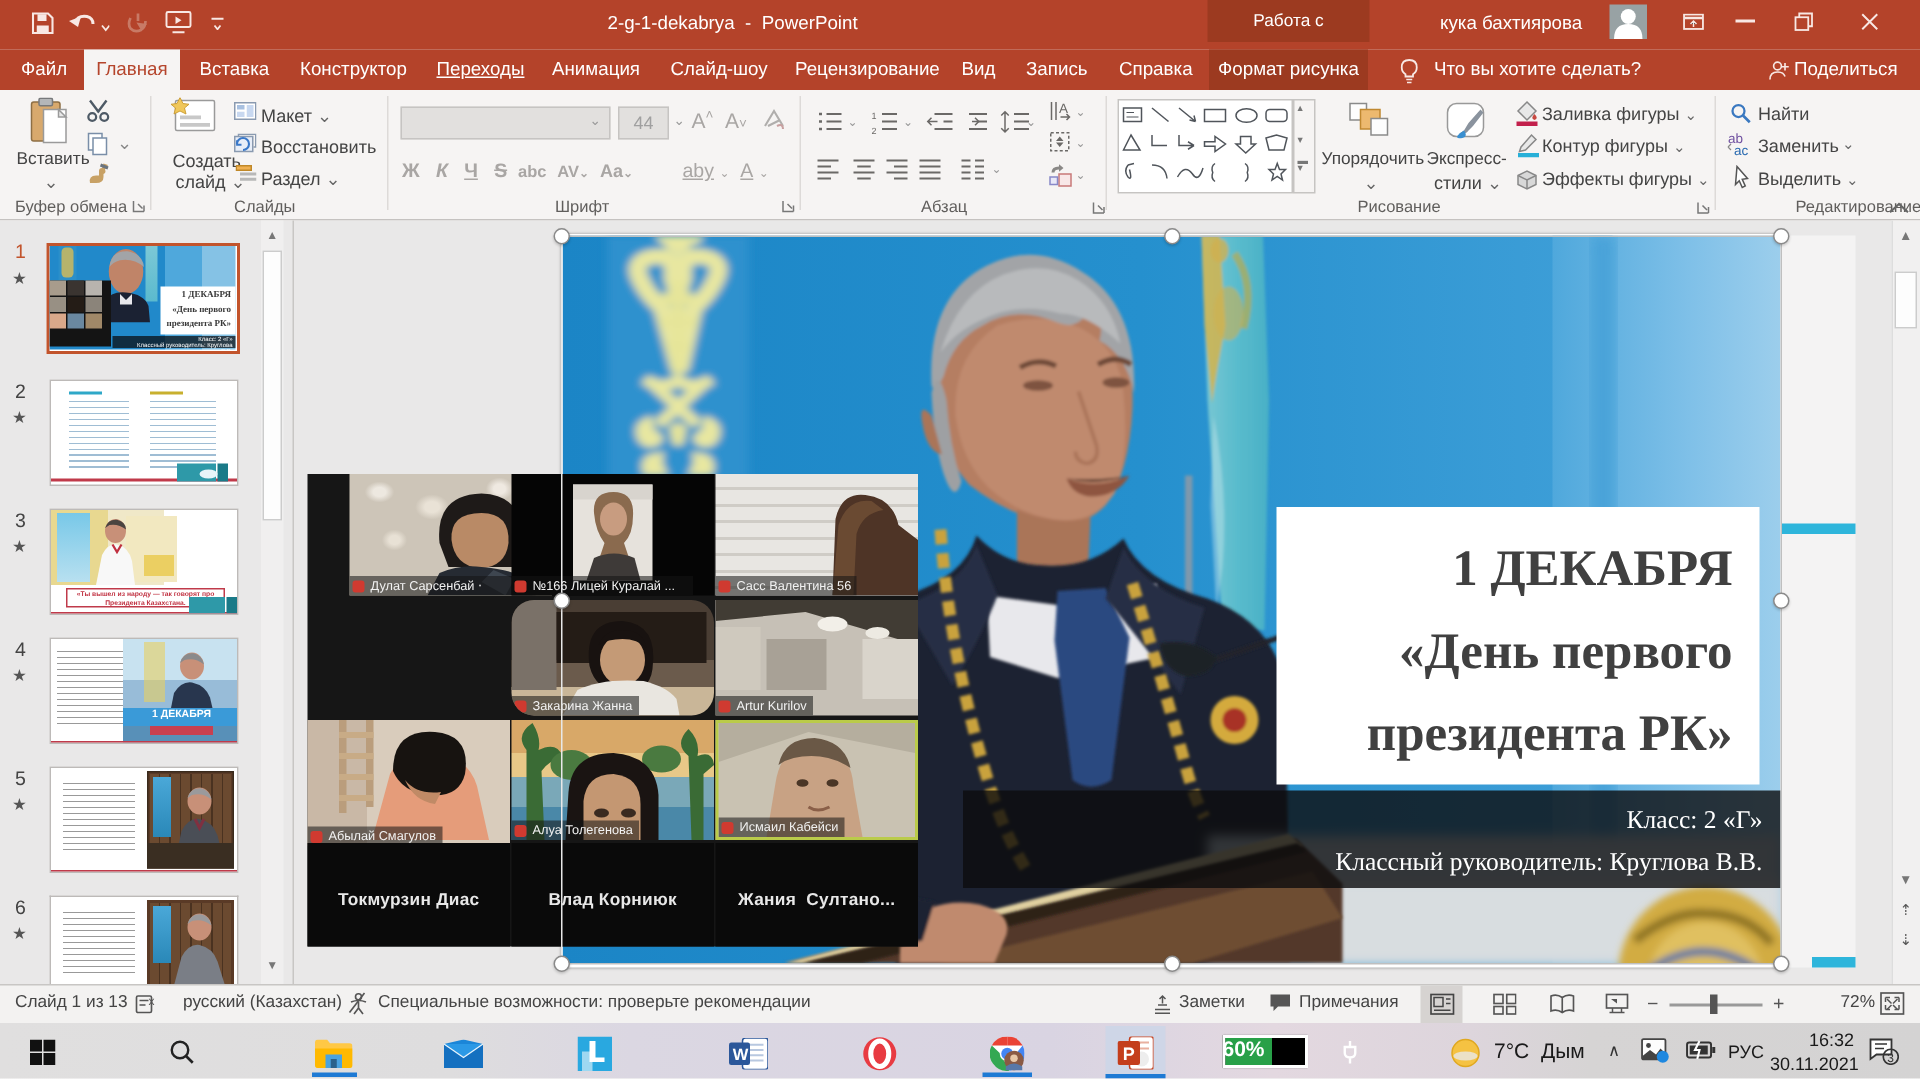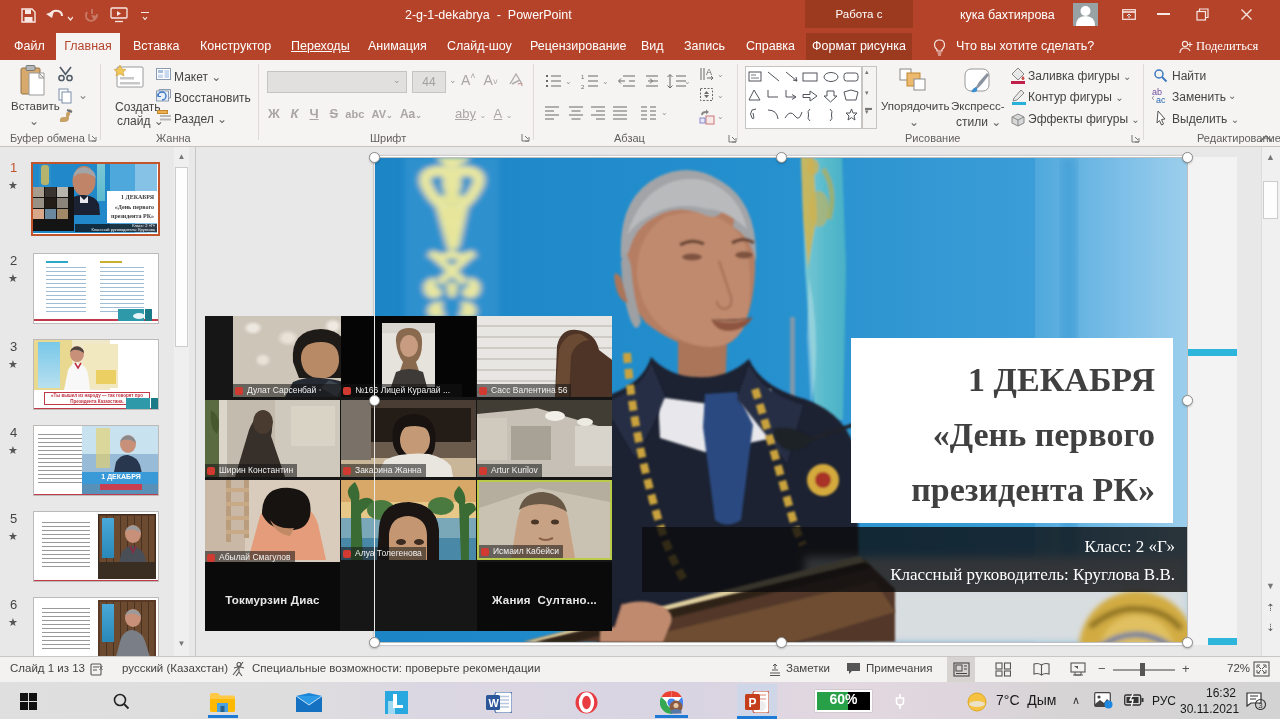--- a/index.html
+++ b/index.html
@@ -115,21 +115,21 @@
     <svg class="abs" style="left:933px;top:6px;" width="13" height="17" viewBox="0 0 13 17">
       <path d="M6.5 1 Q11.5 1 11.5 6 Q11.5 9 9 10.5 L9 12 L4 12 L4 10.5 Q1.5 9 1.5 6 Q1.5 1 6.5 1 Z" fill="none" stroke="#F8E8E4" stroke-width="1.2"></path>
       <path d="M4.5 14 h4 M5 16 h3" stroke="#F8E8E4" stroke-width="1.1"></path>
     </svg>
     <div class="tab" style="left:956px;">Что вы хотите сделать?</div>
     <svg class="abs" style="left:1179px;top:7px;" width="14" height="14" viewBox="0 0 14 14">
       <circle cx="6" cy="4" r="2.6" fill="none" stroke="#F8E8E4" stroke-width="1.1"></circle>
       <path d="M1 13 Q1 8 6 8 Q10 8 11 11" fill="none" stroke="#F8E8E4" stroke-width="1.1"></path>
       <path d="M11 2 v5 M8.5 4.5 h5" stroke="#F8E8E4" stroke-width="1.1"></path>
     </svg>
-    <div class="tab" style="left:1196px;font-family:Liberation Serif, serif;">Поделиться</div>
+    <div class="tab" style="left:1196px;">Поделиться</div>
   </div>
   <div id="ribbon">
 
     <svg class="ricon" style="left:19px;top:5px;" width="28" height="32" viewBox="0 0 28 32">
       <rect x="2" y="3" width="19" height="26" rx="1.5" fill="#D8A96D" stroke="#8E6F44"></rect>
       <rect x="7" y="0.5" width="9" height="5" rx="1" fill="#B4B6B8" stroke="#77797B"></rect>
       <path d="M10 8 L25 8 L25 30 L10 30 Z" fill="#FFF" stroke="#9A9A9A"></path>
       <path d="M20 8 L25 13 L20 13 Z" fill="#E8E8E8" stroke="#9A9A9A"></path>
     </svg>
     <div class="rtext" style="left:11px;top:40px;font-size:11.5px;">Вставить</div>
@@ -176,21 +176,21 @@
       <path d="M2 7 A4 4 0 1 1 6 11" fill="none" stroke="#3A78C8" stroke-width="1.4"></path>
         <path d="M2 4.5 L2 7.5 L5 7.5" fill="none" stroke="#3A78C8" stroke-width="1.2"></path>
     </svg>
     <div class="rtext" style="left:174px;top:31px;">Восстановить</div>
     <svg class="ricon" style="left:157px;top:50px;" width="14" height="13" viewBox="0 0 14 13">
       <rect x="0.5" y="0.5" width="10" height="3" fill="#F0B050" stroke="#C08828"></rect>
       <rect x="3" y="5" width="11" height="2" fill="#B8B8B8"></rect>
         <rect x="3" y="8.5" width="11" height="2" fill="#B8B8B8"></rect>
     </svg>
     <div class="rtext" style="left:174px;top:52px;">Раздел <span style="color:#666;">⌄</span></div>
-    <div class="grplabel" style="left:156px;">Жанна</div>
+    <div class="grplabel" style="left:156px;">Слайды</div>
     <div class="gsep" style="left:258px;"></div>
 
     <div class="abs" style="left:267px;top:11px;width:140px;height:22px;background:#E2E0DE;border:1px solid #C6C4C2;"></div>
     <div class="abs" style="left:393px;top:15px;font-size:9px;color:#999;">⌄</div>
     <div class="abs" style="left:412px;top:11px;width:34px;height:22px;background:#E2E0DE;border:1px solid #C6C4C2;color:#A0A0A0;font-size:12px;line-height:21px;text-align:center;">44</div>
     <div class="abs" style="left:449px;top:15px;font-size:9px;color:#999;">⌄</div>
     <div class="rtext gray" style="left:461px;top:11px;font-size:14px;">А<span style="font-size:9px;vertical-align:6px;">˄</span>&nbsp;&nbsp;А<span style="font-size:9px;">˅</span></div>
     <svg class="ricon" style="left:508px;top:12px;" width="16" height="16" viewBox="0 0 16 16">
         <path d="M2 12 L8 2 L14 12 M4 12 L12 8" stroke="#B0AEAC" stroke-width="1.4" fill="none"></path>
         <path d="M10 12 Q14 10 14 14" stroke="#C8A0A0" stroke-width="1.4" fill="none"></path>
@@ -506,32 +506,22 @@
         </div>
 
         <div class="ztile" style="left:272px;top:0;width:135px;height:81px;background:repeating-linear-gradient(180deg,#E8E6E2 0 9px,#CFCCC6 9px 11px);">
           <svg width="135" height="81">
               <path d="M78 81 L80 30 Q84 12 100 14 Q118 16 122 34 L135 44 L135 81 Z" fill="#4E3426"></path>
               <path d="M78 81 L82 34 Q88 16 104 18 L112 24 Q98 26 94 40 L92 81 Z" fill="#6A4A32"></path>
             </svg>
           <div class="zlabel">Сасс Валентина 56</div>
         </div>
 
-        <div class="ztile" style="left:0;top:84px;width:135px;height:77px;background:linear-gradient(90deg,#DCD6CA 0 22px,#C2BBAE 22px 70px,#CFC8BC 70px 135px);">
-          <svg width="135" height="77">
-              <rect x="0" y="0" width="14" height="77" fill="#5A6B42"></rect>
-              <path d="M6 10 Q18 18 12 34 Q4 28 6 10 Z" fill="#47582F"></path>
-              <path d="M30 77 L44 30 Q50 14 60 16 Q70 20 66 36 L80 77 Z" fill="#37302A"></path>
-              <ellipse cx="58" cy="22" rx="10" ry="12" fill="#4A3B30"></ellipse>
-              <rect x="86" y="6" width="44" height="40" fill="#D9D3C6"></rect>
-            </svg>
-          <div class="zlabel">Ширин Константин</div>
-        </div>
-
-        <div class="ztile" style="left:136px;top:84px;width:135px;height:77px;background:linear-gradient(180deg,#4A3E34 0 40px,#6B5B4C 40px 58px,#C9B698 58px 77px);">
+
+        <div class="ztile" style="left:136px;top:84px;width:135px;height:77px;background:linear-gradient(180deg,#4A3E34 0 40px,#6B5B4C 40px 58px,#C9B698 58px 77px);border-radius:15px;">
           <svg width="135" height="77">
               <rect x="0" y="0" width="30" height="60" fill="#7A7168"></rect>
               <rect x="30" y="8" width="100" height="34" fill="#241C16"></rect>
               <path d="M52 44 Q48 14 74 14 Q98 16 94 46 Q92 62 73 62 Q56 60 52 44 Z" fill="#181210"></path>
               <ellipse cx="74" cy="40" rx="15" ry="17" fill="#C49A76"></ellipse>
               <path d="M58 30 Q62 20 74 20 Q88 20 90 32 Q84 26 74 26 Q64 26 58 30 Z" fill="#181210"></path>
               <path d="M34 77 L44 60 Q60 52 88 54 Q104 58 110 66 L112 77 Z" fill="#E9E6E0"></path>
             </svg>
           <div class="zlabel">Закарина Жанна</div>
         </div>
@@ -583,20 +573,21 @@
               <ellipse cx="100" cy="26" rx="13" ry="9" fill="#4A7A40"></ellipse>
               <path d="M36 80 L38 48 Q40 22 68 22 Q96 24 98 50 L98 80 Z" fill="#1A1412"></path>
               <path d="M48 80 L48 54 Q50 36 68 36 Q86 38 86 56 L86 80 Z" fill="#C49772"></path>
               <ellipse cx="60" cy="62" rx="5" ry="3" fill="#3A2A20"></ellipse>
               <ellipse cx="78" cy="62" rx="5" ry="3" fill="#3A2A20"></ellipse>
             </svg>
           <div class="zlabel">Алуа Толегенова</div>
         </div>
 
         <div class="ztile zname" style="left:0;top:246px;width:135px;height:69px;">Токмурзин Диас</div>
+        <div class="ztile zname" style="left:136px;top:246px;width:135px;height:69px;">Влад Корниюк</div>
         <div class="ztile zname" style="left:272px;top:246px;width:135px;height:69px;">Жания&nbsp; Султано...</div>
       </div>
 
       <div class="abs" style="left:374px;top:10px;width:814px;height:1px;background:#BFBFBF;"></div>
       <div class="abs" style="left:374px;top:495px;width:814px;height:1px;background:#BFBFBF;"></div>
       <div class="abs" style="left:374px;top:10px;width:1px;height:486px;background:#E8E8E8;"></div>
       <div class="abs" style="left:1187px;top:10px;width:1px;height:486px;background:#BFBFBF;"></div>
 
       <div class="handle" style="left:369px;top:5px;"></div>
       <div class="handle" style="left:776px;top:5px;"></div>
@@ -839,21 +830,21 @@
       <rect x="8" y="0" width="16" height="22" rx="2" fill="#FFF" stroke="#C43E1C" stroke-width="1"></rect>
       <path d="M11 4 h10 M11 8 h10" stroke="#E8B0A0" stroke-width="1.4"></path>
       <circle cx="16" cy="15" r="5" fill="#EDEDED"></circle>
       <rect x="0" y="3" width="15" height="16" rx="1.5" fill="#C43E1C"></rect>
       <text x="3.5" y="15.5" font-size="12" font-weight="bold" fill="#FFF" font-family="Liberation Sans">P</text>
     </svg>
     <div class="abs" style="left:737px;top:34px;width:40px;height:3px;background:#1E7AD4;"></div>
 
     <div class="abs" style="left:815px;top:8px;width:57px;height:22px;background:#000;border:2px solid #FFF;box-shadow:0 0 1px #888;"></div>
     <div class="abs" style="left:817px;top:10px;width:31px;height:18px;background:#28A048;"></div>
-    <div class="abs" style="left:815px;top:9px;width:57px;height:20px;color:#FFF;font-size:14px;font-weight:bold;text-align:center;">60%</div>
+    <div class="abs" style="left:815px;top:9px;width:57px;height:20px;color:#FFF;font-size:14px;font-weight:bold;">60%</div>
     <svg class="abs" style="left:893px;top:11px;" width="14" height="17" viewBox="0 0 14 17">
       <path d="M7 1 L7 5 M3.5 5 L10.5 5 L10.5 9 Q10.5 12 7 12 Q3.5 12 3.5 9 Z M7 12 L7 16" stroke="#FFF" stroke-width="1.6" fill="none"></path>
     </svg>
 
     <svg class="abs" style="left:966px;top:9px;" width="22" height="22" viewBox="0 0 22 22">
       <circle cx="11" cy="11" r="9" fill="#F5C242"></circle>
       <circle cx="11" cy="11" r="9" fill="none" stroke="#E0A820" stroke-width="1"></circle>
       <ellipse cx="11" cy="13" rx="8" ry="3" fill="#E8E8E8" opacity="0.8"></ellipse>
     </svg>
     <div class="abs" style="left:996px;top:10px;font-size:14px;color:#1A1A1A;">7°C&nbsp; Дым</div>

